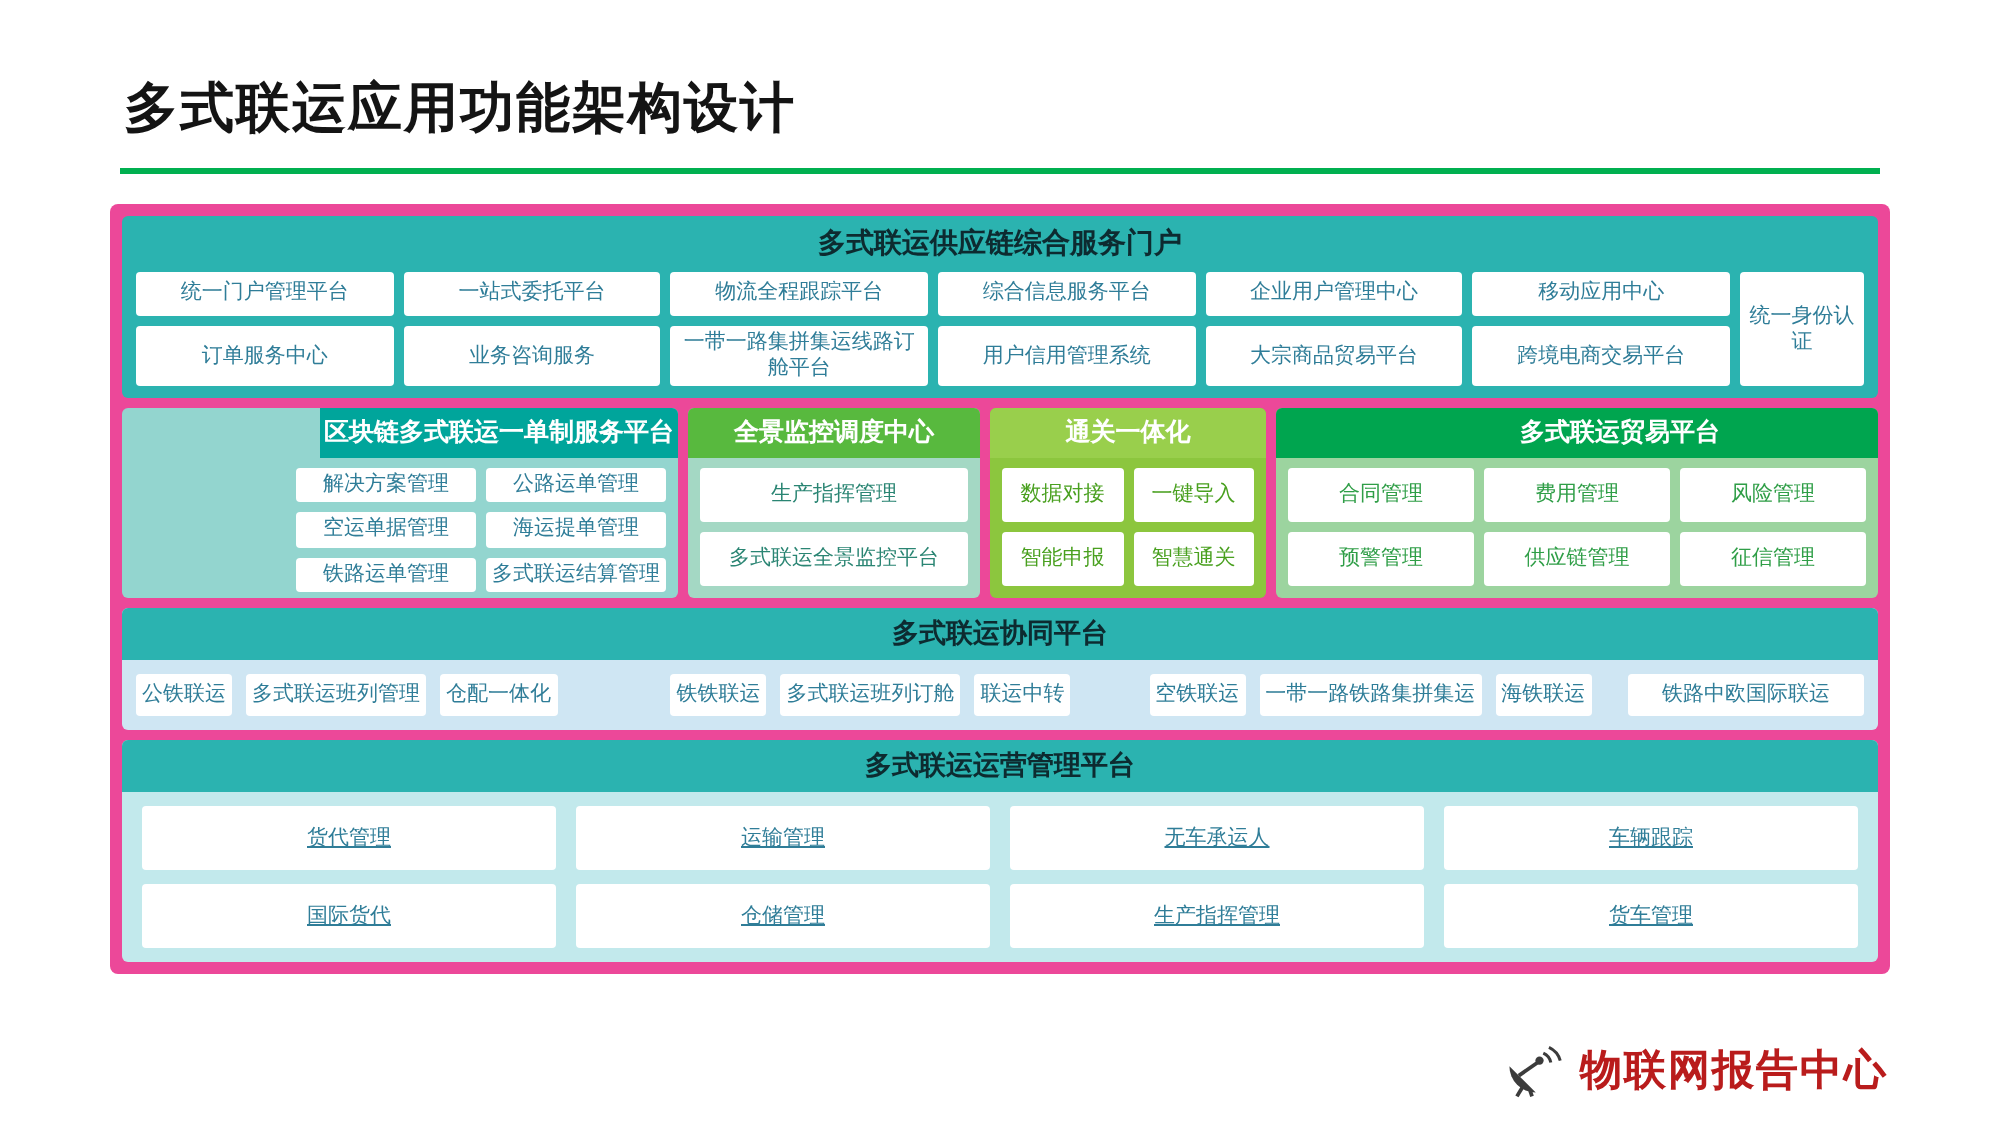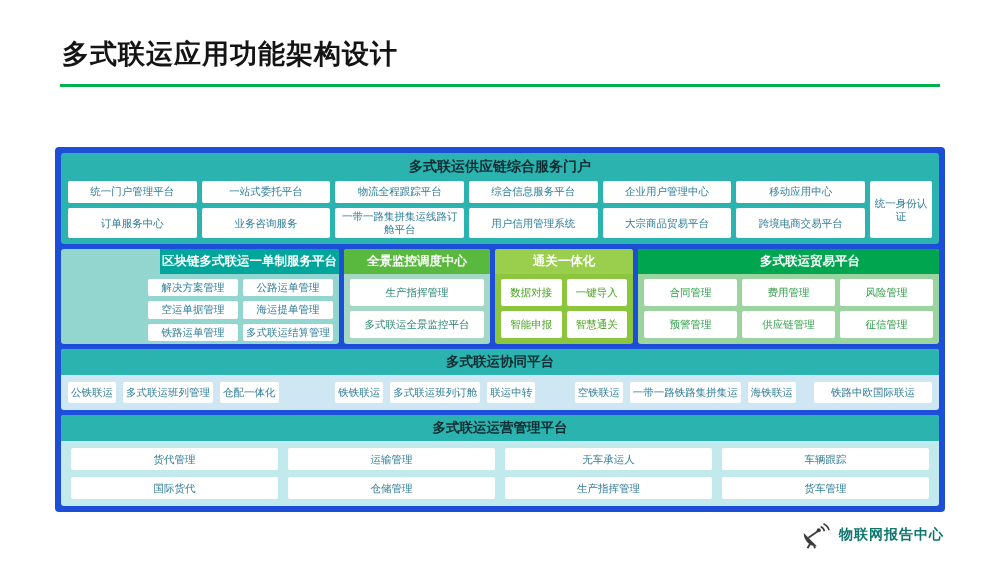--- a/index.html
+++ b/index.html
@@ -13,22 +13,22 @@
   .title {
     position:absolute; left:62px; top:36px;
     font-size:27px; font-weight:bold; color:#141414; letter-spacing:1px;
   }
   .title-rule {
     position:absolute; left:60px; top:84px; width:880px; height:3px;
     background:#00b050;
   }
   .canvas {
     position:absolute; left:55px; top:102px; width:890px;
-    background:#1d4ed8; border-radius:4px; padding:6px;
-    display:flex; flex-direction:column; gap:5px;margin-top:45px;
+    background:#ec4899; border-radius:4px; padding:6px;
+    display:flex; flex-direction:column; gap:5px;
   }
   .box {
     background:#ffffff; border-radius:2px;
     display:flex; align-items:center; justify-content:center;
     text-align:center; font-size:10.5px; line-height:1.25;
     padding:2px 3px; color:#2f7d98;
   }
   .band { font-weight:bold; text-align:center; }
 
   
@@ -66,26 +66,26 @@
   .collab-col { display:flex; flex-direction:row; gap:7px; }
   .collab-col .box { height:21px; }
   .c1 { flex:1.12; } .c2 { flex:1; } .c3 { flex:1; }
   .collab-side { flex:0 0 118px; display:flex; }
   .collab-side .box { flex:1; }
 
   
   .ops { background:#c2e9ec; border-radius:3px; overflow:hidden; }
   .ops .band { background:#2bb3b0; color:#0d2b30; font-size:13.5px; padding:4px 0; }
   .ops-grid { display:grid; grid-template-columns:repeat(4,1fr); gap:7px 10px; padding:7px 10px; }
-  .ops-grid .box { height:22px; }
+  .ops-grid .box { height:32px;text-decoration:underline; }
 
   
   .brand { position:absolute; right:56px; bottom:12px; display:flex; align-items:center; gap:8px; }
   .brand-icon { display:inline-flex; }
-  .brand-text { font-size:14px; font-weight:bold; color:#0f766e; letter-spacing:1px; }
+  .brand-text { font-size:21px; font-weight:bold; color:#b91c1c; letter-spacing:1px; }
 </style>
 </head>
 <body>
 
 <div class="slide">
 
   <h1 class="title">多式联运应用功能架构设计</h1>
   <div class="title-rule"></div>
 
   <div class="canvas">

